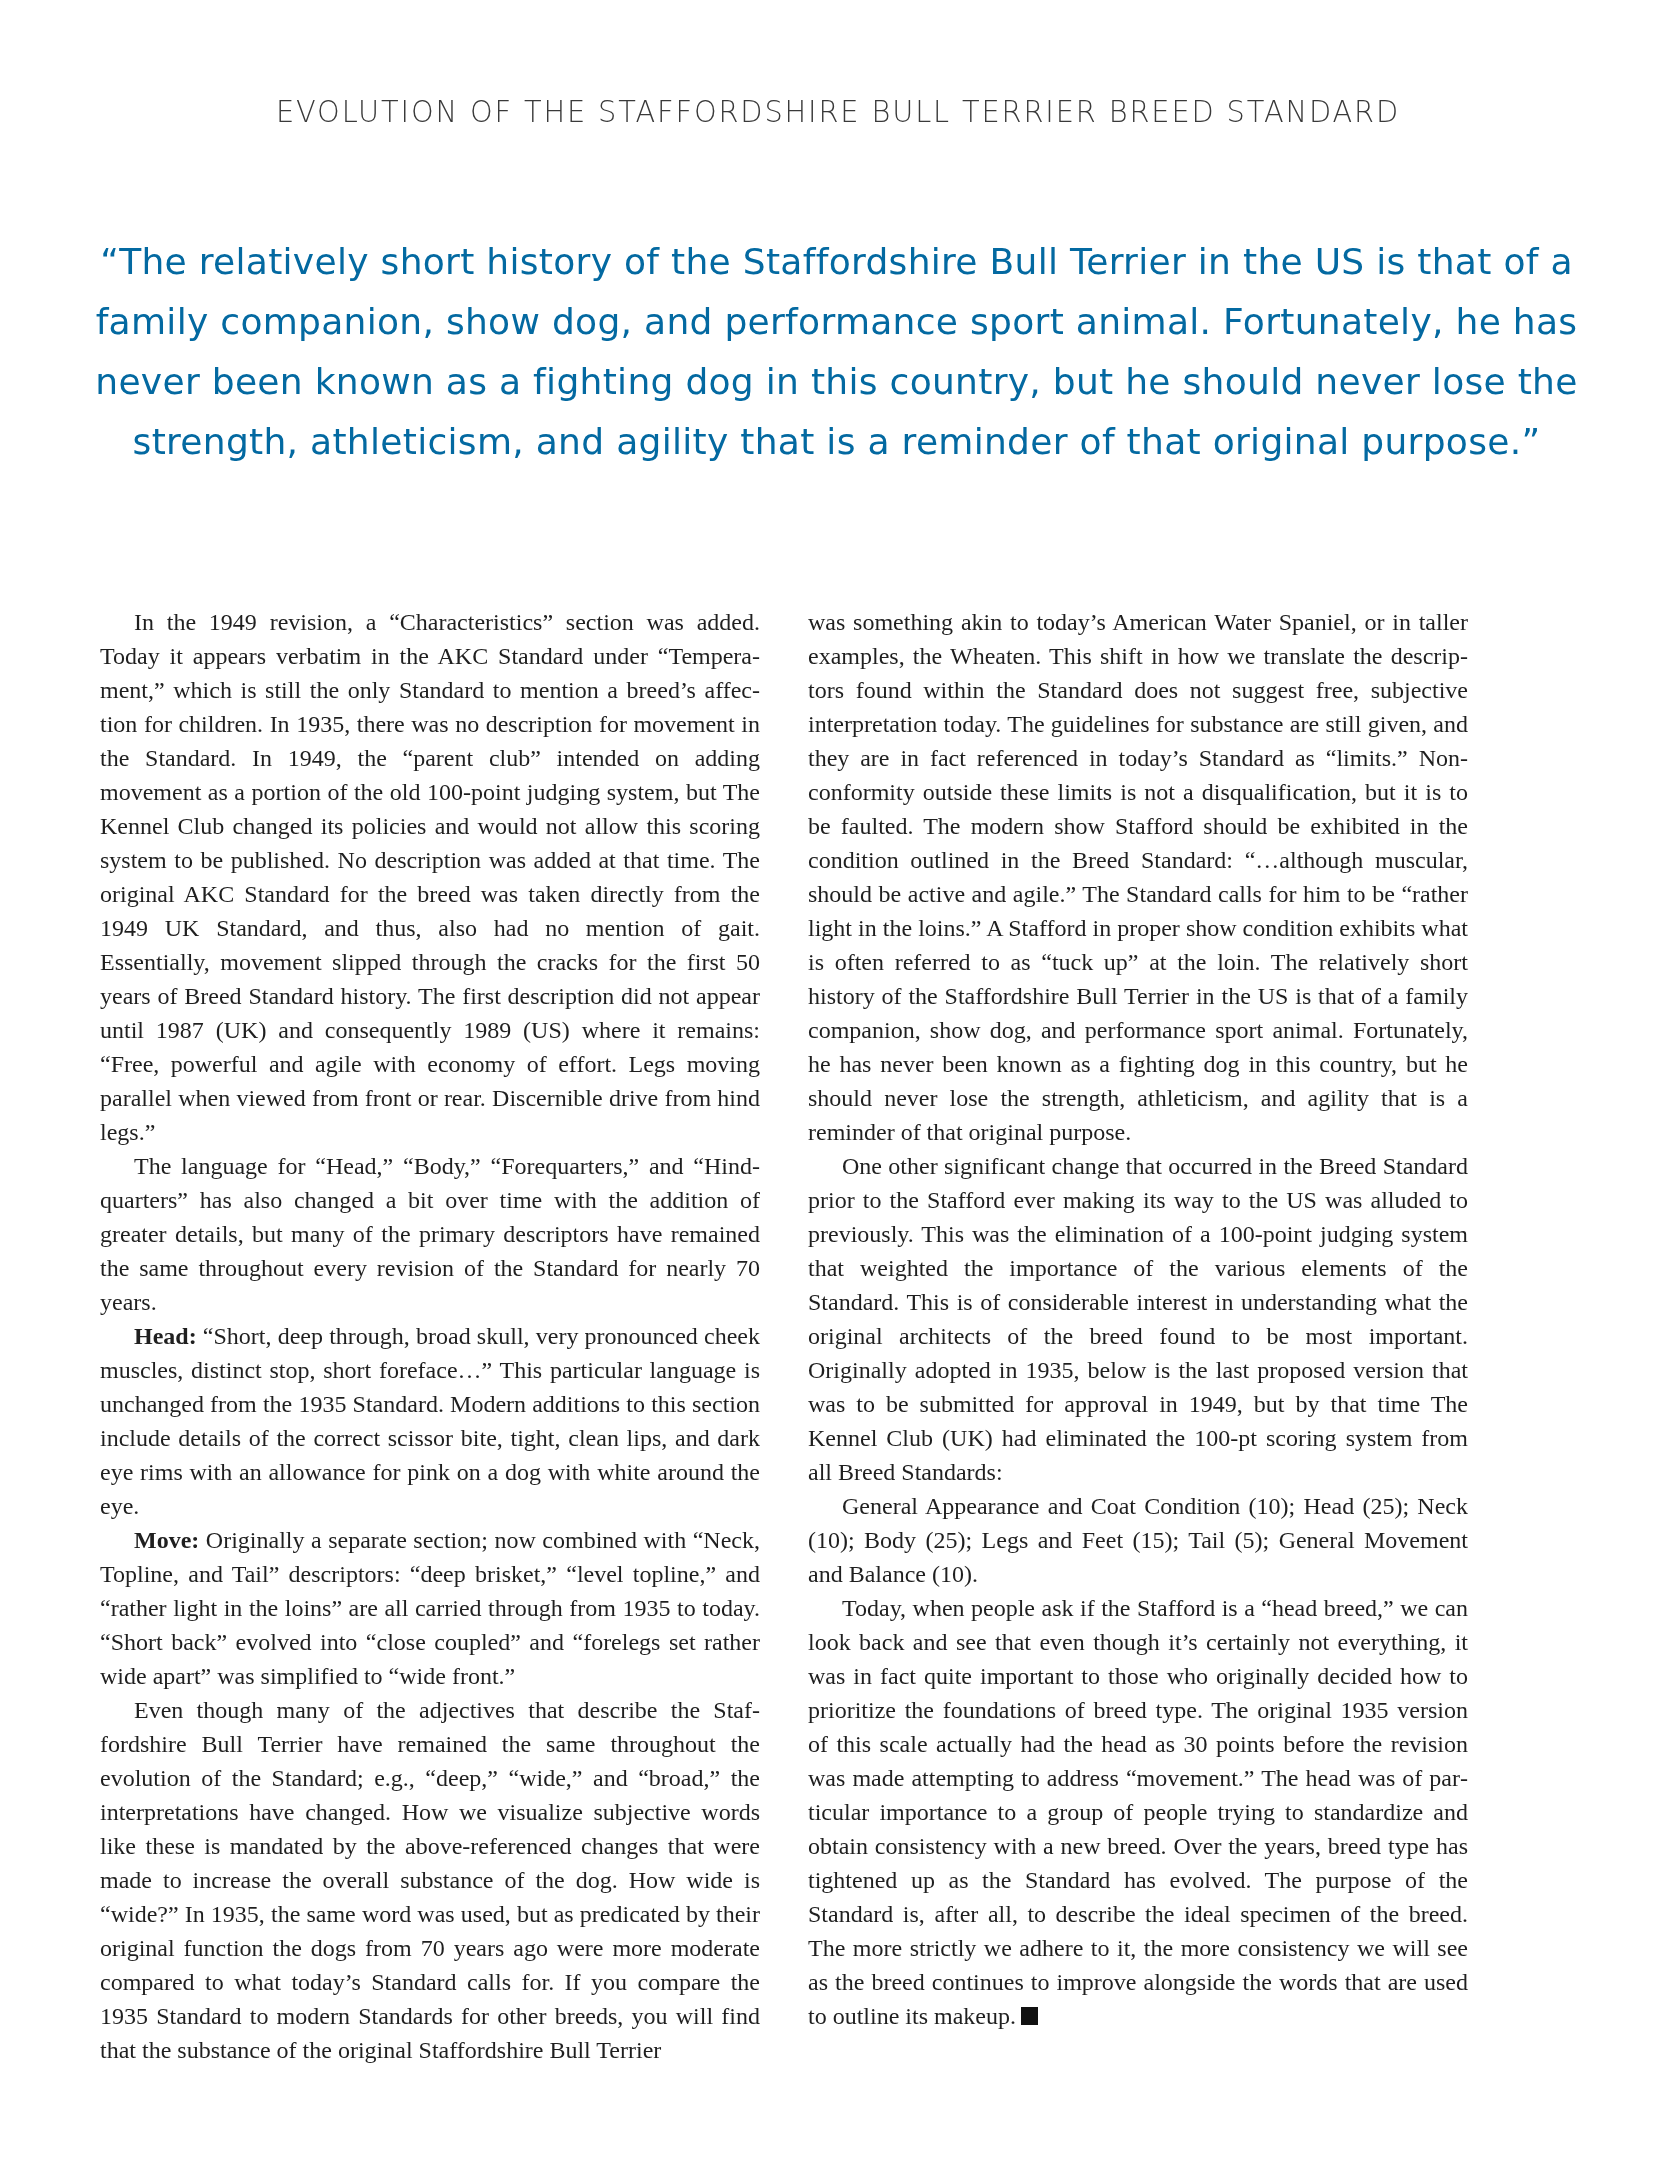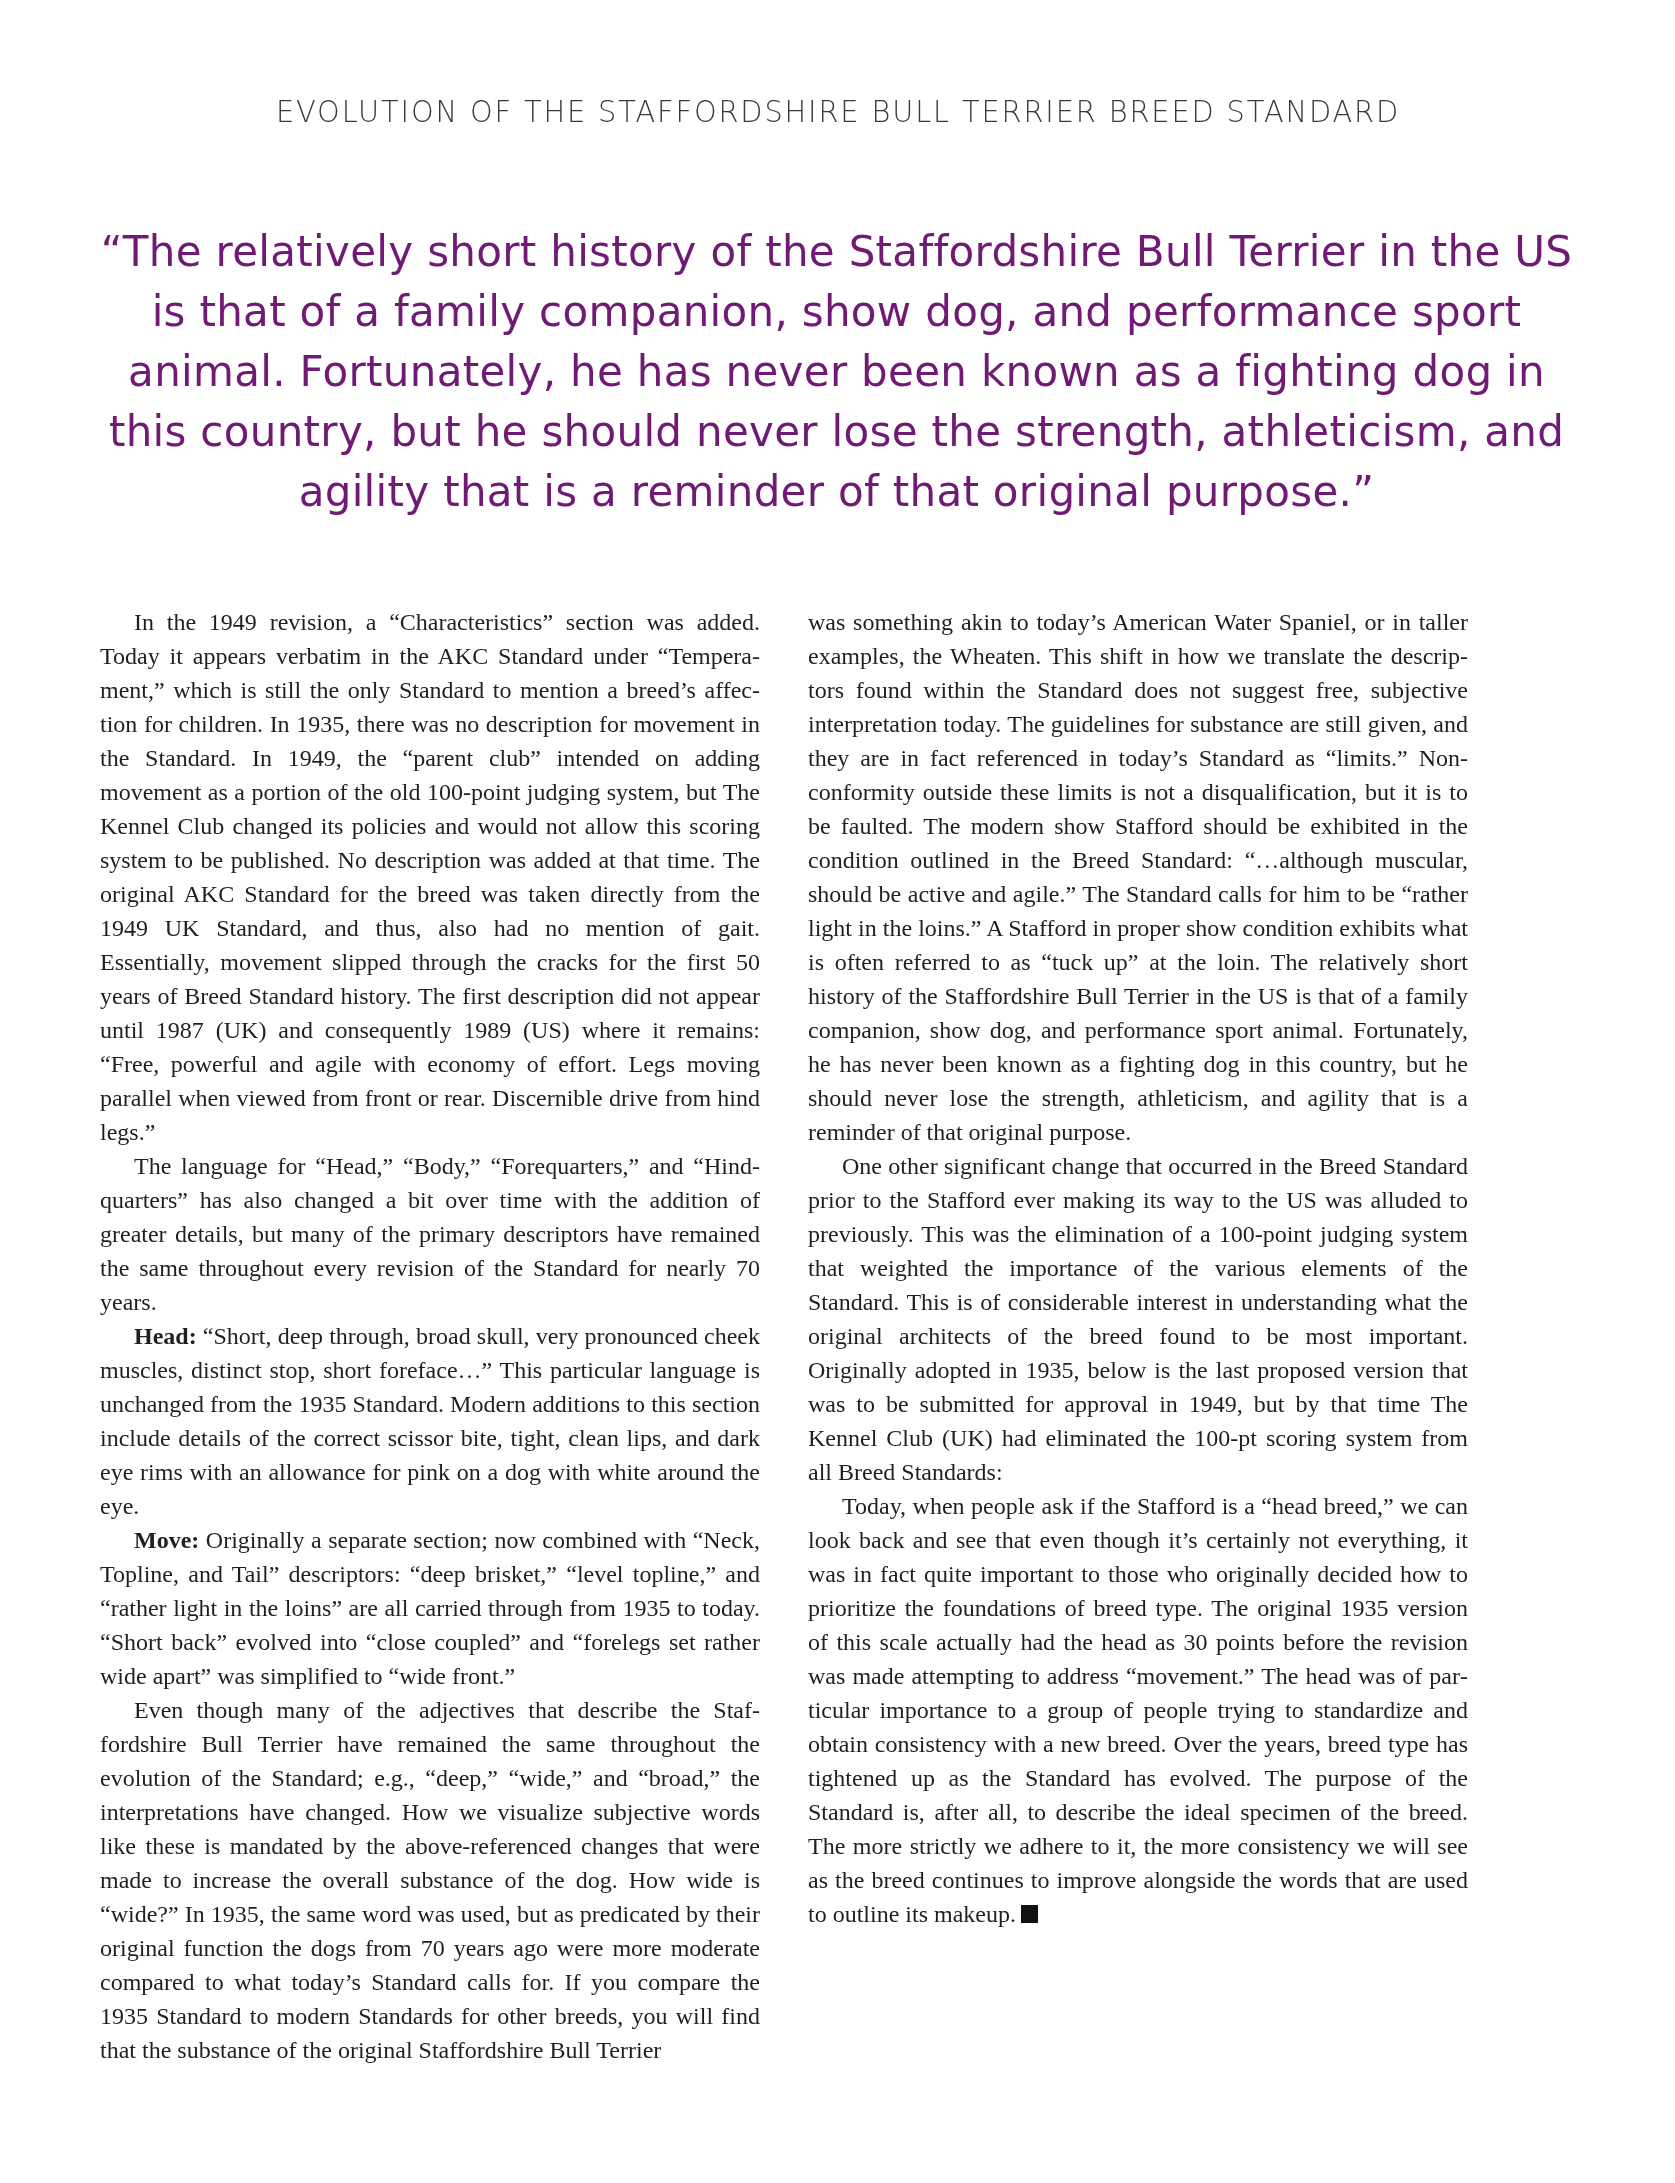--- a/index.html
+++ b/index.html
@@ -6,25 +6,25 @@
     body { width: 1676px; height: 2183px; position: relative; overflow: hidden; }
     .running-head {
       position: absolute; left: 0; right: 0; top: 93px;
       text-align: center;
       font-family: "DejaVu Sans", sans-serif;
       font-weight: 300; font-size: 31px; letter-spacing: 2px;
       color: #3a3a3a;
       transform: scaleX(0.93);
     }
     .pull-quote {
-      position: absolute; left: 88px; right: 91px; top: 222px;
+      position: absolute; left: 88px; right: 91px; top: 232px;
       text-align: center;
       font-family: "DejaVu Sans", sans-serif;
-      font-size: 42px; line-height: 60px;
-      color: #701a75;
+      font-size: 36px; line-height: 60px;
+      color: #0369a1;
       letter-spacing: 0.3px;
     }
     .columns {
       position: absolute; top: 605px; left: 100px; width: 1368px;
       display: flex; justify-content: space-between;
     }
     .col {
       width: 660px;
       font-family: "Liberation Serif", serif;
       font-size: 24px; line-height: 34px;
@@ -52,16 +52,17 @@
   <div class="col">
     <p class="indent"><span>In the 1949 revision, a “Characteristics” section was added. Today it appears verbatim in the AKC Standard under “Tempera­ment,” which is still the only Standard to mention a breed’s affec­tion for children. In 1935, there was no description for movement in the Standard. In 1949, the “parent club” intended on adding movement as a portion of the old 100-point judging system, but The Kennel Club changed its policies and would not allow this scoring system to be published. No description was added at that time. The original AKC Standard for the breed was taken directly from the 1949 UK Standard, and thus, also had no mention of gait. Essentially, movement slipped through the cracks for the first 50 years of Breed Standard history. The first description did not appear until 1987 (UK) and consequently 1989 (US) where it remains: “Free, powerful and agile with economy of effort. Legs moving parallel when viewed from front or rear. Discernible drive from hind legs.”</span></p>
     <p class="indent"><span>The language for “Head,” “Body,” “Forequarters,” and “Hind­quarters” has also changed a bit over time with the addition of greater details, but many of the primary descriptors have remained the same throughout every revision of the Standard for nearly 70 years.</span></p>
     <p class="indent"><span class="run-in">Head:</span><span> “Short, deep through, broad skull, very pronounced cheek muscles, distinct stop, short foreface…” This particular lan­guage is unchanged from the 1935 Standard. Modern additions to this section include details of the correct scissor bite, tight, clean lips, and dark eye rims with an allowance for pink on a dog with white around the eye.</span></p>
     <p class="indent"><span class="run-in">Move:</span><span> Originally a separate section; now combined with “Neck, Topline, and Tail” descriptors: “deep brisket,” “level topline,” and “rather light in the loins” are all carried through from 1935 to today. “Short back” evolved into “close coupled” and “forelegs set rather wide apart” was simplified to “wide front.”</span></p>
     <p class="indent"><span>Even though many of the adjectives that describe the Staf­fordshire Bull Terrier have remained the same throughout the evolution of the Standard; e.g., “deep,” “wide,” and “broad,” the interpretations have changed. How we visualize subjective words like these is mandated by the above-referenced changes that were made to increase the overall substance of the dog. How wide is “wide?” In 1935, the same word was used, but as predicated by their original function the dogs from 70 years ago were more mod­erate compared to what today’s Standard calls for. If you compare the 1935 Standard to modern Standards for other breeds, you will find that the substance of the original Staffordshire Bull Terrier</span></p>
   </div>
   <div class="col">
     <p class="cont"><span>was something akin to today’s American Water Spaniel, or in taller examples, the Wheaten. This shift in how we translate the descrip­tors found within the Standard does not suggest free, subjective interpretation today. The guidelines for substance are still given, and they are in fact referenced in today’s Standard as “limits.” Non-conformity outside these limits is not a disqualification, but it is to be faulted. The modern show Stafford should be exhibited in the condition outlined in the Breed Standard: “…although mus­cular, should be active and agile.” The Standard calls for him to be “rather light in the loins.” A Stafford in proper show condi­tion exhibits what is often referred to as “tuck up” at the loin. The relatively short history of the Staffordshire Bull Terrier in the US is that of a family companion, show dog, and performance sport animal. Fortunately, he has never been known as a fighting dog in this country, but he should never lose the strength, athleticism, and agility that is a reminder of that original purpose.</span></p>
     <p class="indent"><span>One other significant change that occurred in the Breed Stan­dard prior to the Stafford ever making its way to the US was allud­ed to previously. This was the elimination of a 100-point judging system that weighted the importance of the various elements of the Standard. This is of considerable interest in understanding what the original architects of the breed found to be most important. Originally adopted in 1935, below is the last proposed version that was to be submitted for approval in 1949, but by that time The Kennel Club (UK) had eliminated the 100-pt scoring system from all Breed Standards:</span></p>
+    <p class="indent"><span>General Appearance and Coat Condition (10); Head (25); Neck (10); Body (25); Legs and Feet (15); Tail (5); General Move­ment and Balance (10).</span></p>
     <p class="indent"><span>Today, when people ask if the Stafford is a “head breed,” we can look back and see that even though it’s certainly not everything, it was in fact quite important to those who originally decided how to prioritize the foundations of breed type. The original 1935 version of this scale actually had the head as 30 points before the revision was made attempting to address “movement.” The head was of par­ticular importance to a group of people trying to standardize and obtain consistency with a new breed. Over the years, breed type has tightened up as the Standard has evolved. The purpose of the Standard is, after all, to describe the ideal specimen of the breed. The more strictly we adhere to it, the more consistency we will see as the breed continues to improve alongside the words that are used to outline its makeup.</span><span class="end-mark"></span></p>
   </div>
 </div>
 
 
 </body></html>

